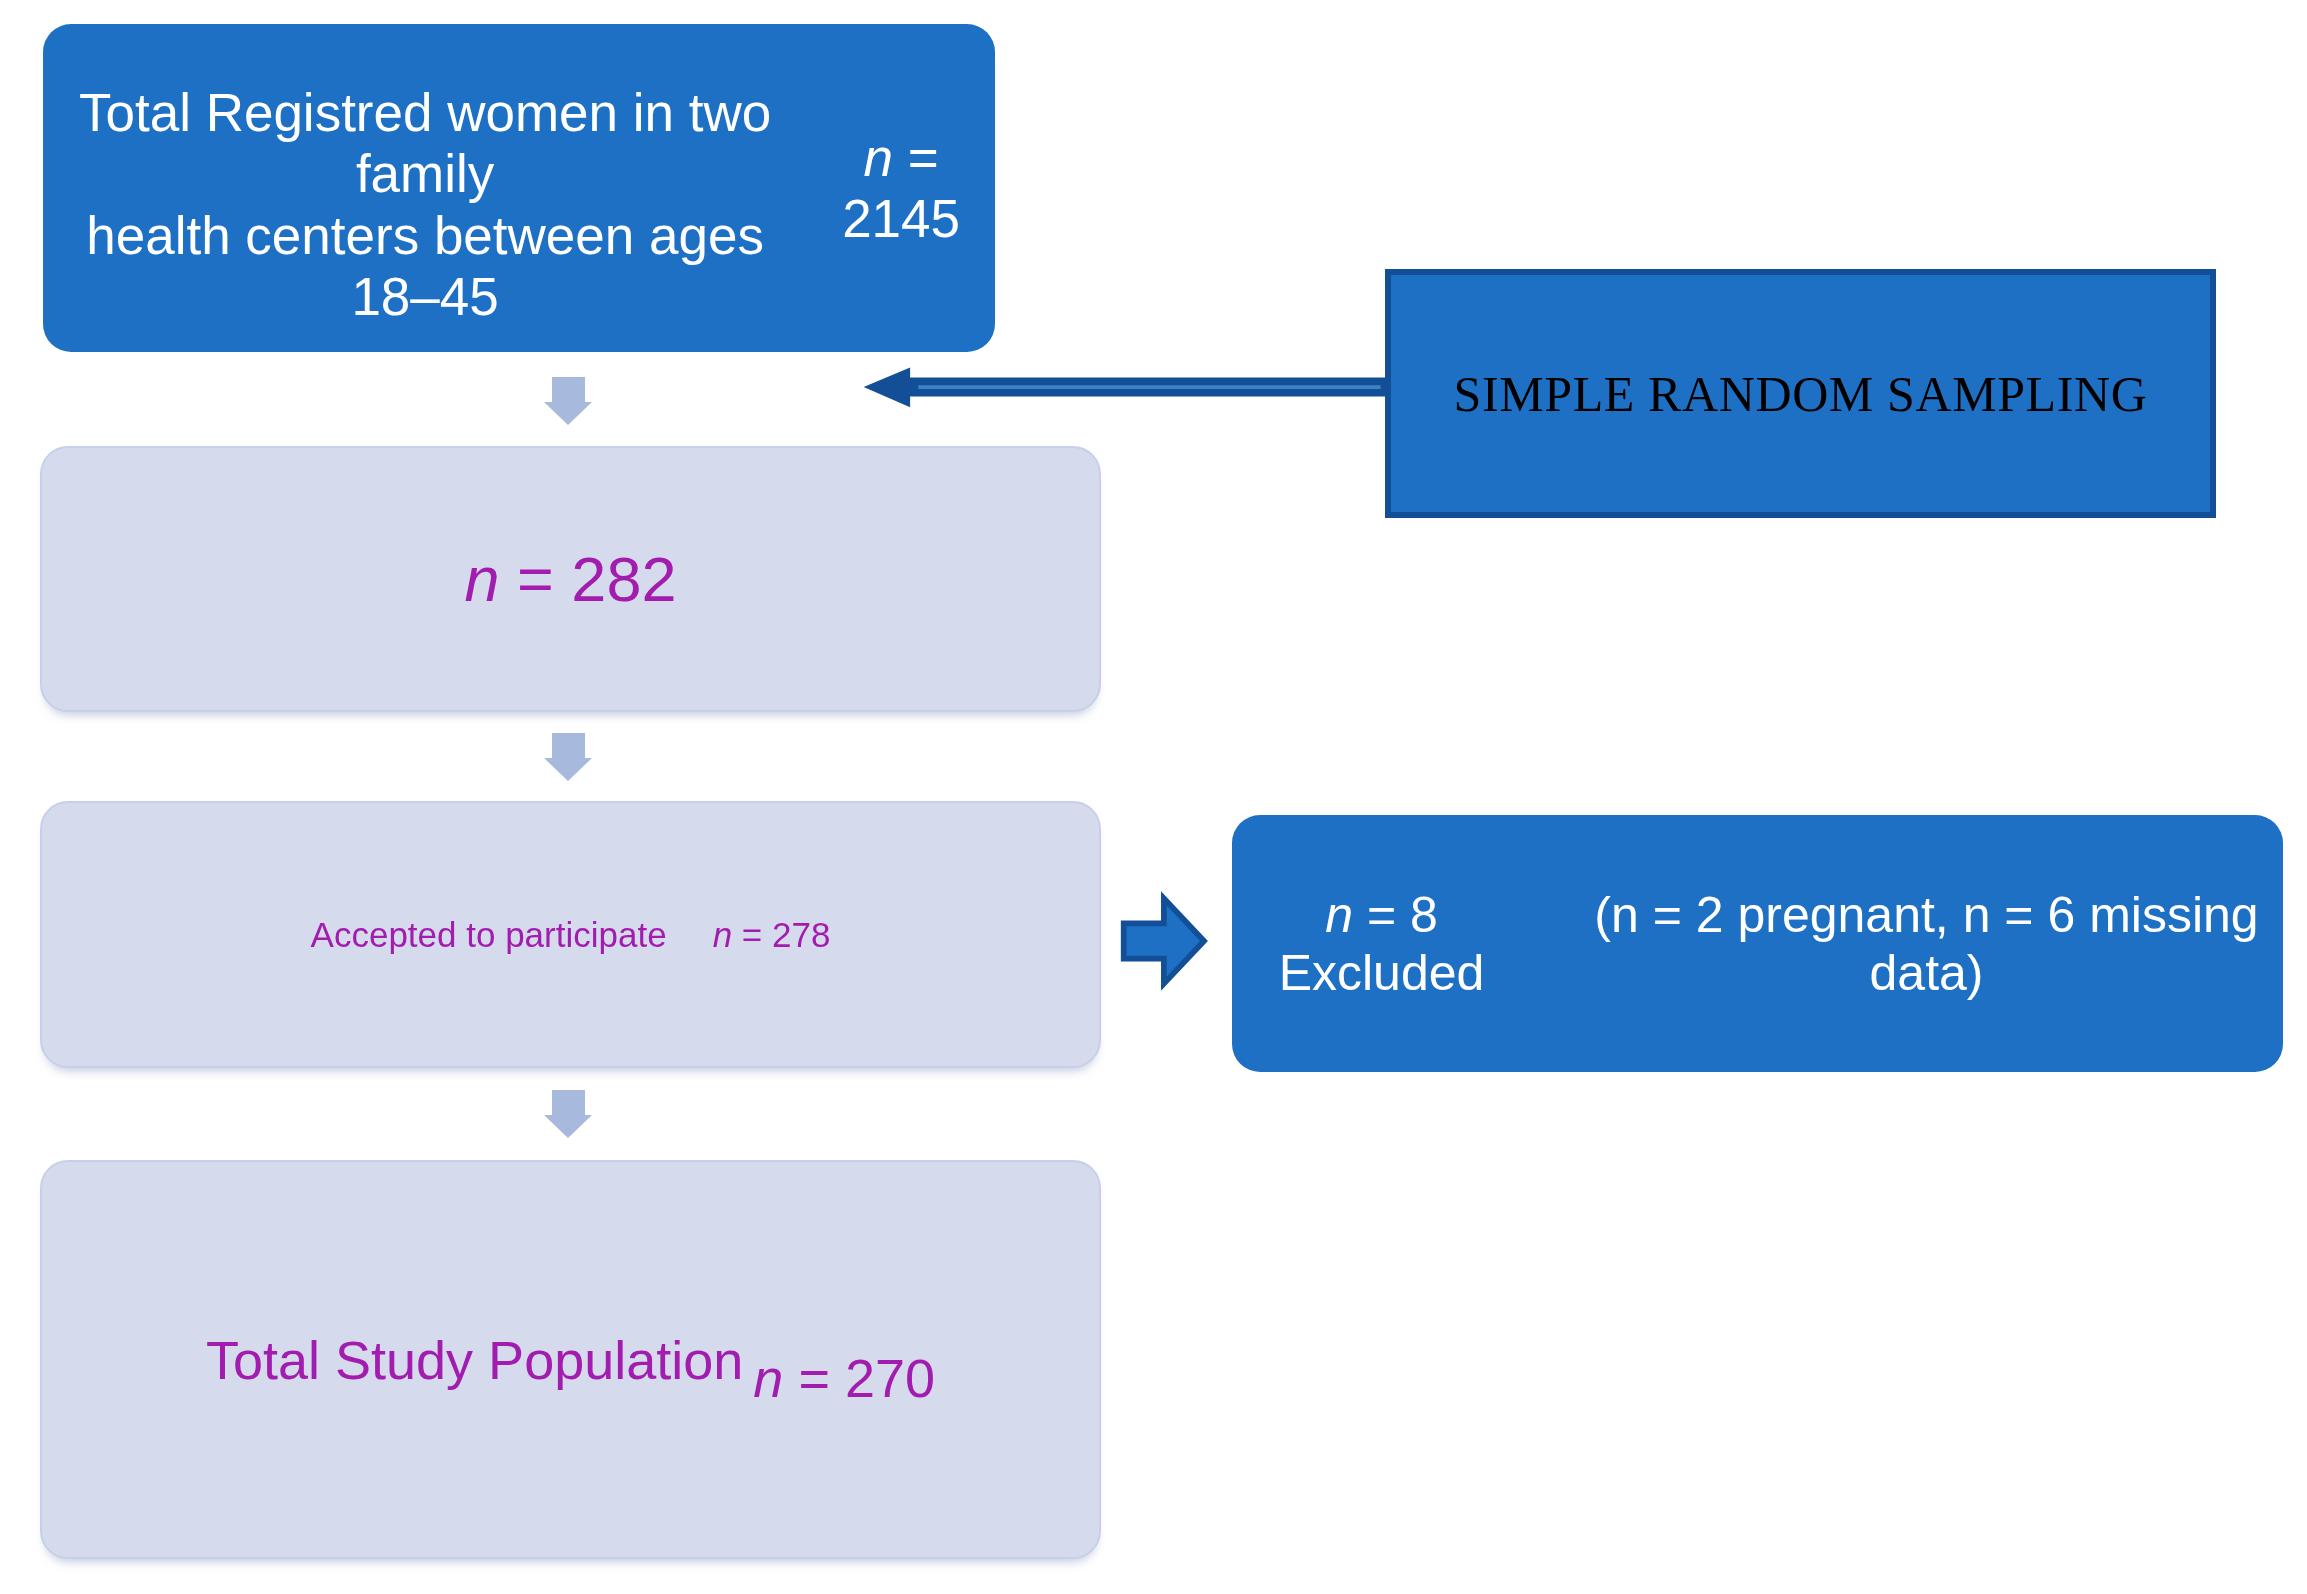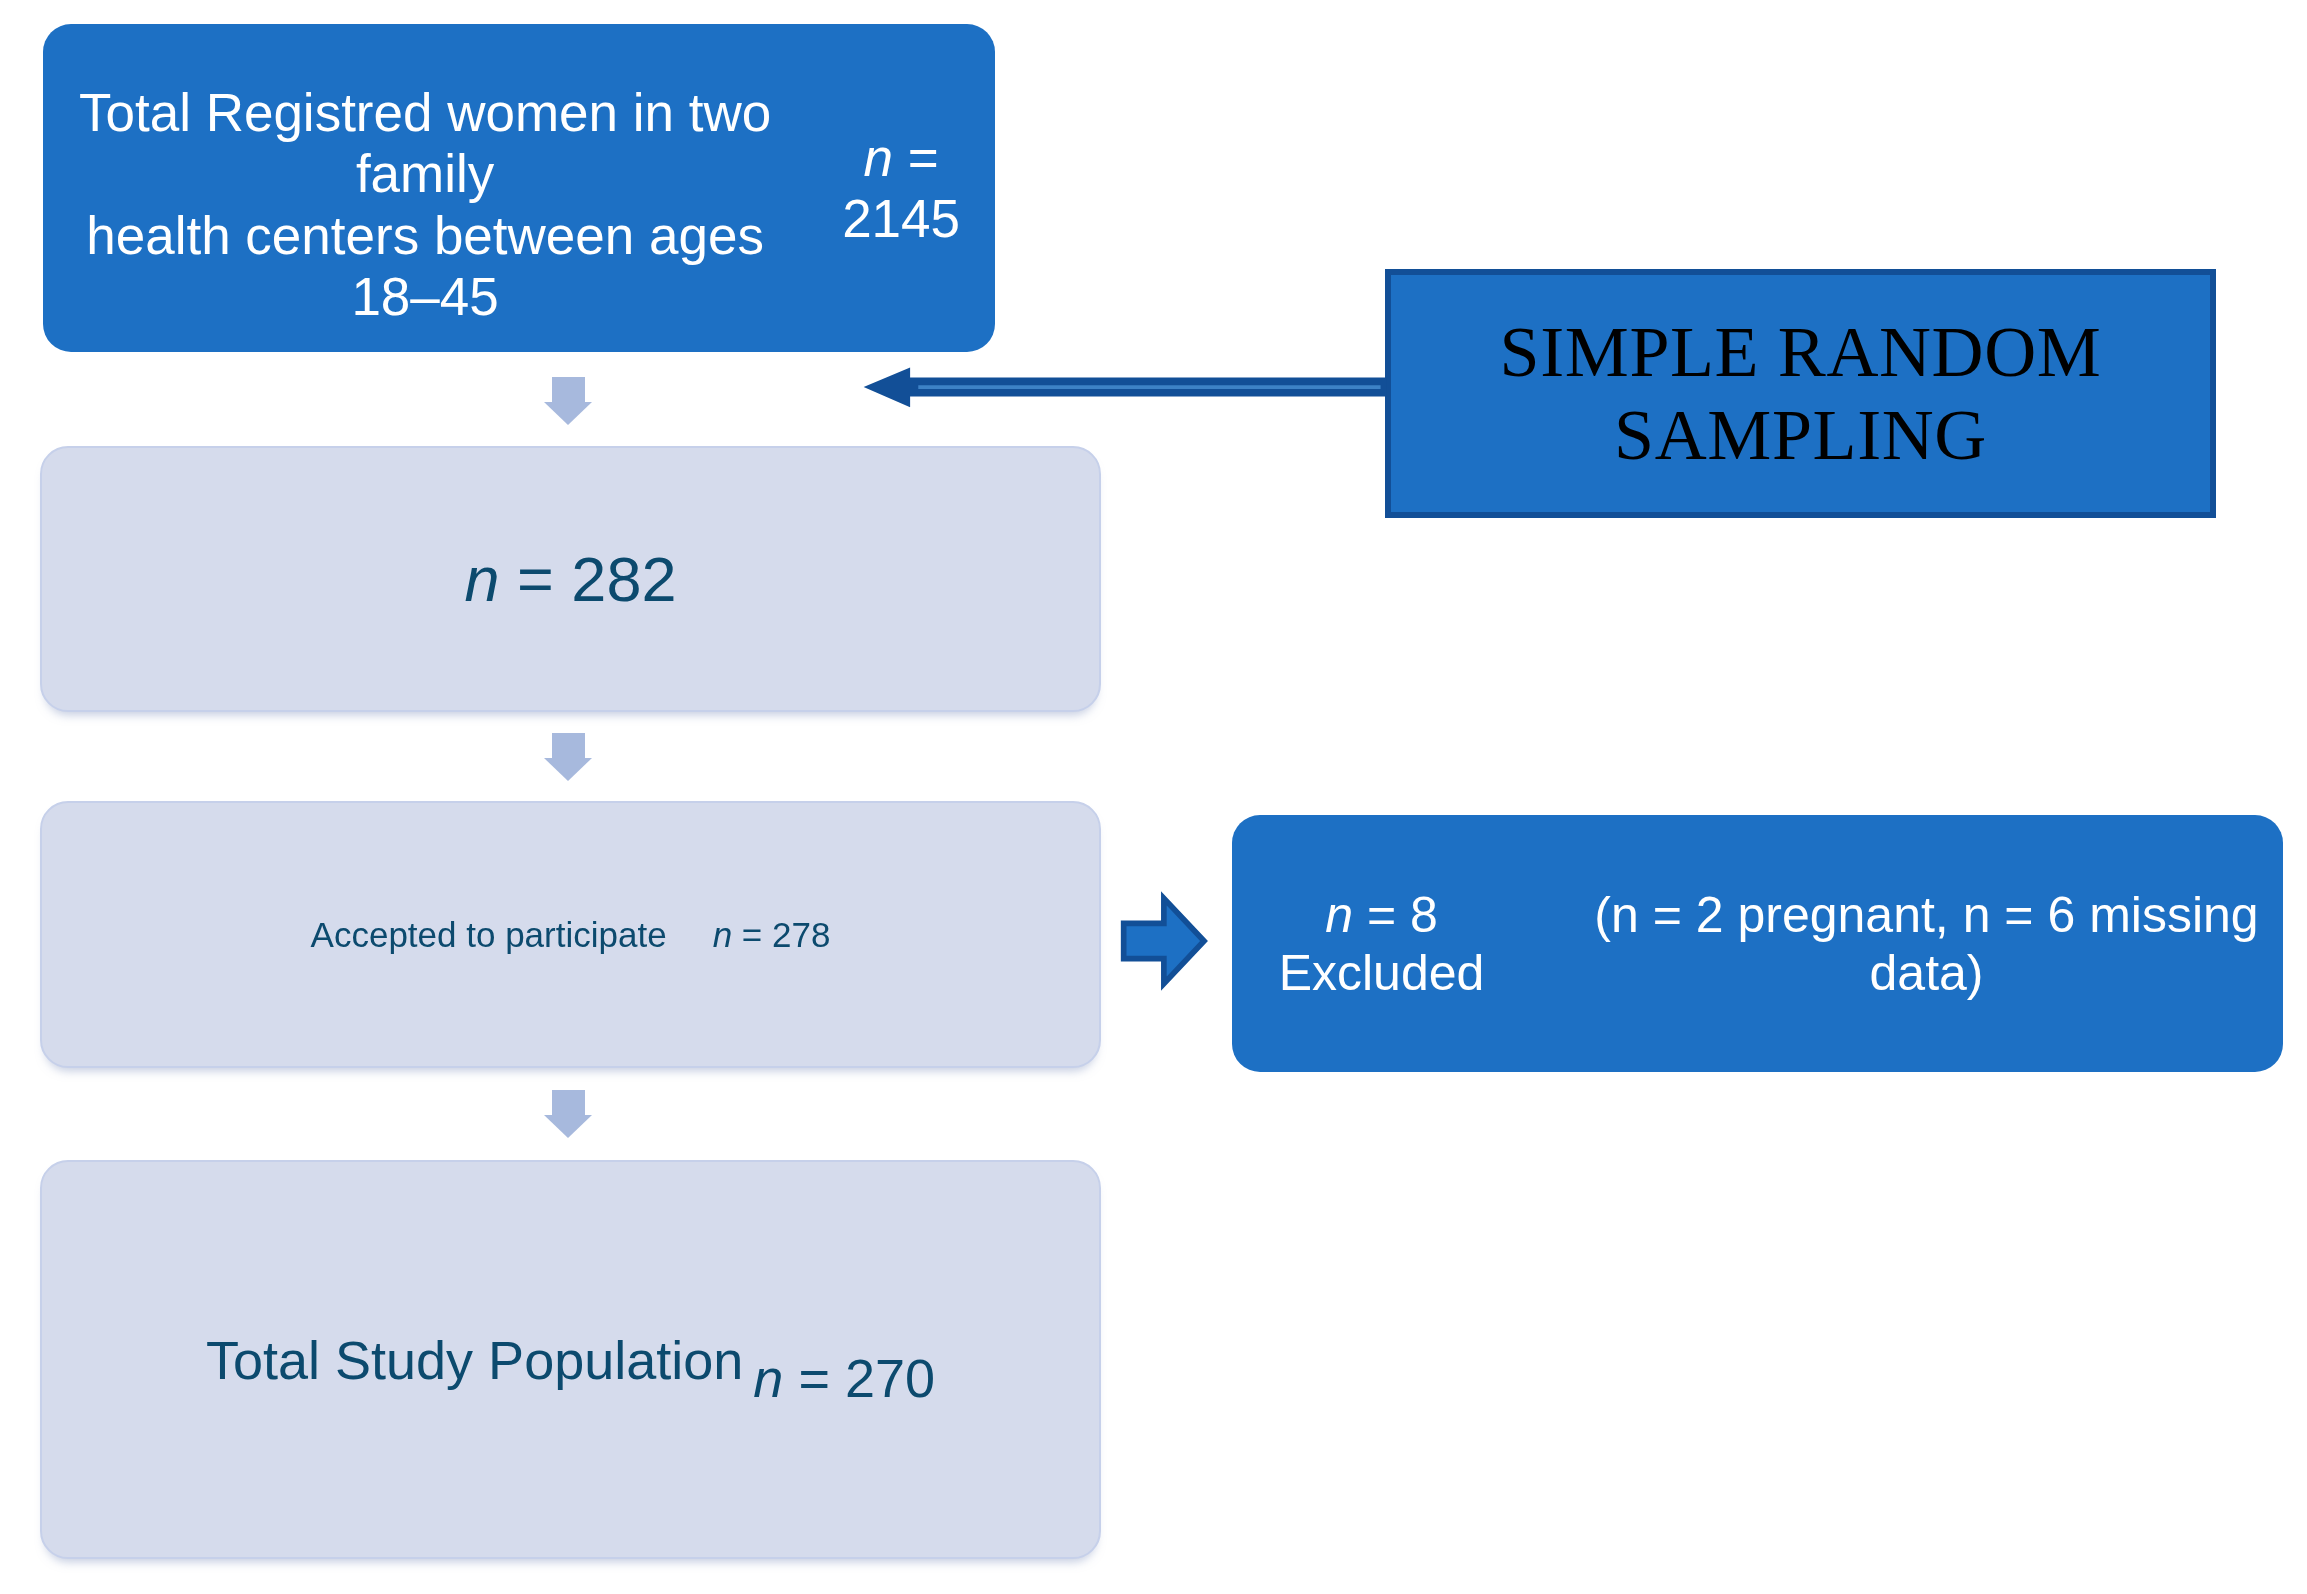--- a/index.html
+++ b/index.html
@@ -26,21 +26,21 @@
   }
   
   .blue-box{
     background:#1d70c4;
     color:#ffffff;
     border-radius:28px;
   }
   
   .lav-box{
     background:#d5dbec;
-    color:#0c4a6e;
+    color:#a21caf;
     border:2.5px solid #c6d0ea;
     border-radius:28px;
     box-shadow:0 7.5px 10px -5px rgba(140,155,195,.5);
   }
   #box-total{
     left:43px; top:24px; width:952px; height:328px;
     justify-content:flex-start;
   }
   #box-total .title-lines{
     margin-top:33px;
@@ -68,21 +68,21 @@
     margin-top:39px;
     max-width:980px;
     line-height:1.46;
   }
   #box-srs{
     left:1385px; top:269px; width:831px; height:249px;
     background:#1d70c4;
     border:6.3px solid #124f97;
     color:#000000;
     font-family:"Liberation Serif", serif;
-    font-size:72px;
+    font-size:50px;
     letter-spacing:0.6px;
     border-radius:0;
   }
   #box-excluded{
     left:1232px; top:815px; width:1051px; height:257px;
     font-size:50px;
     gap:39px;
   }
   .n-italic{ font-style:italic; }
   

